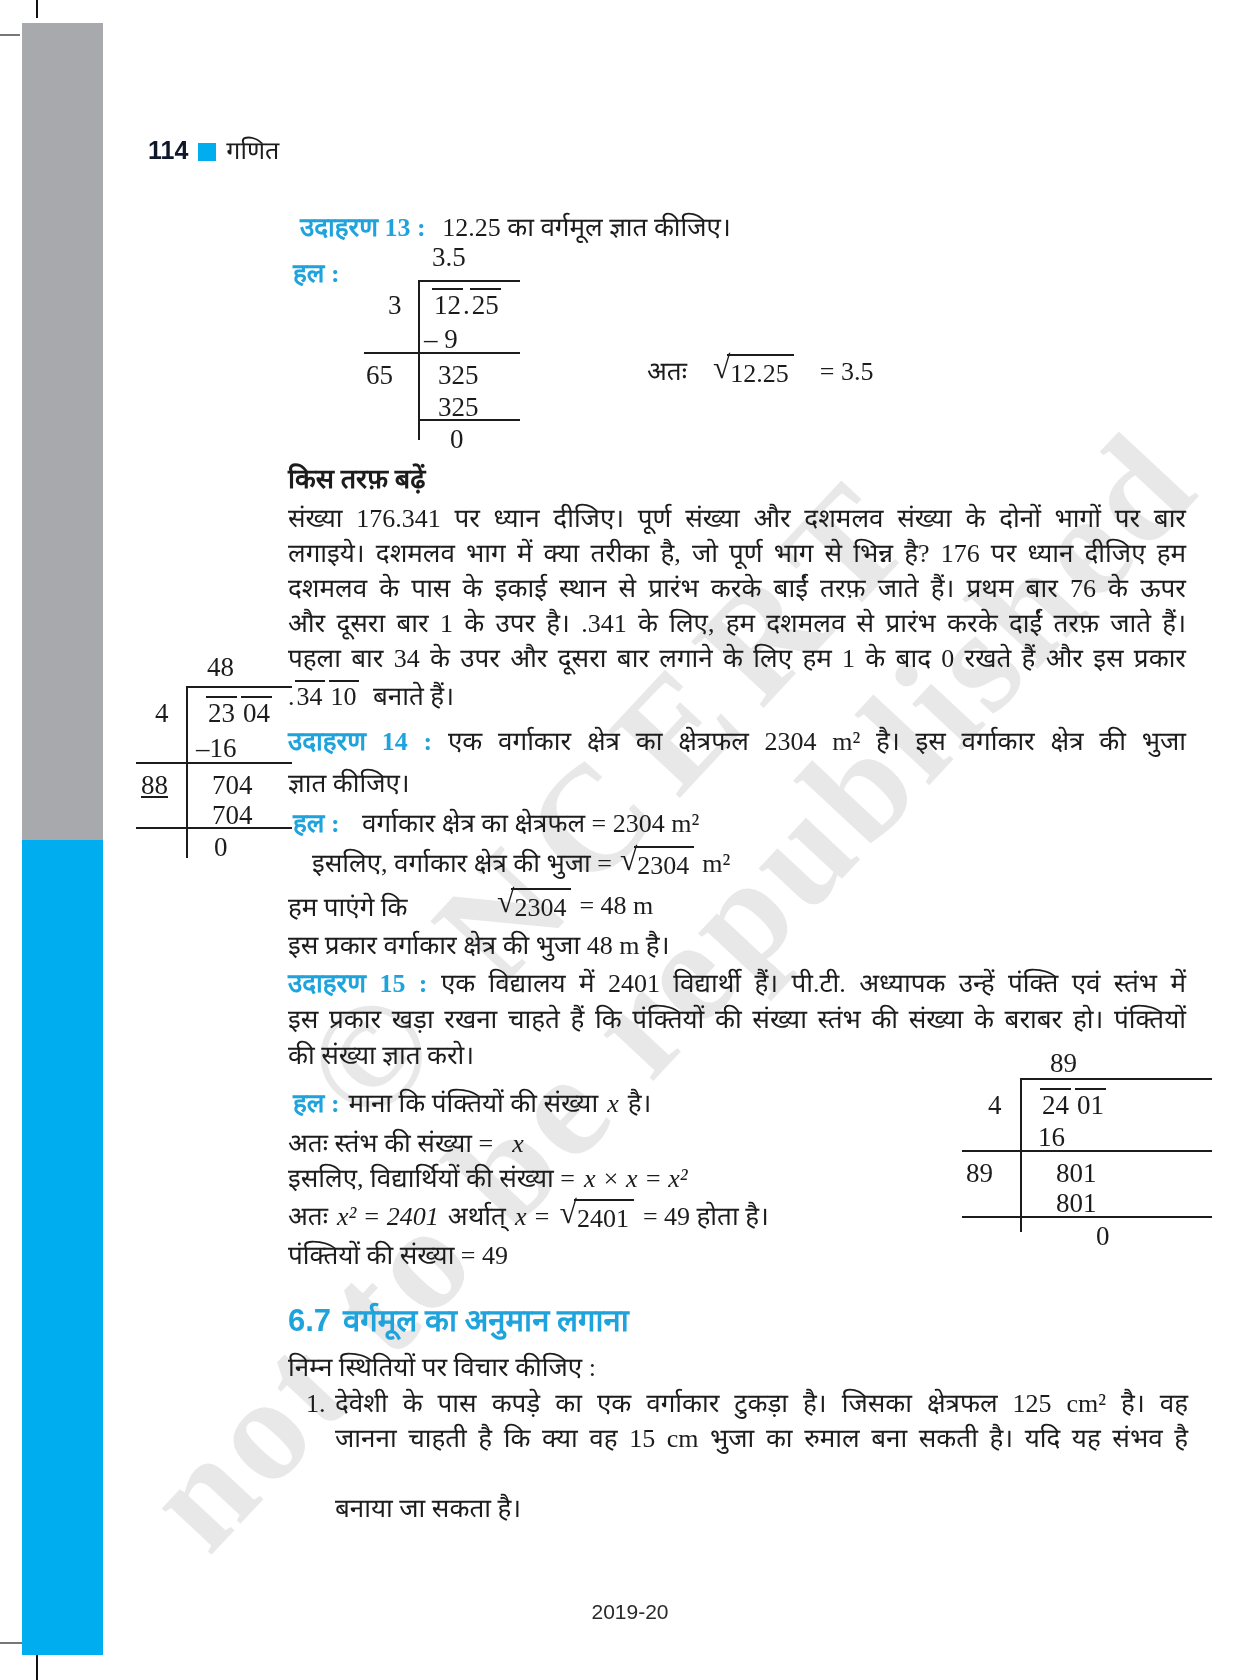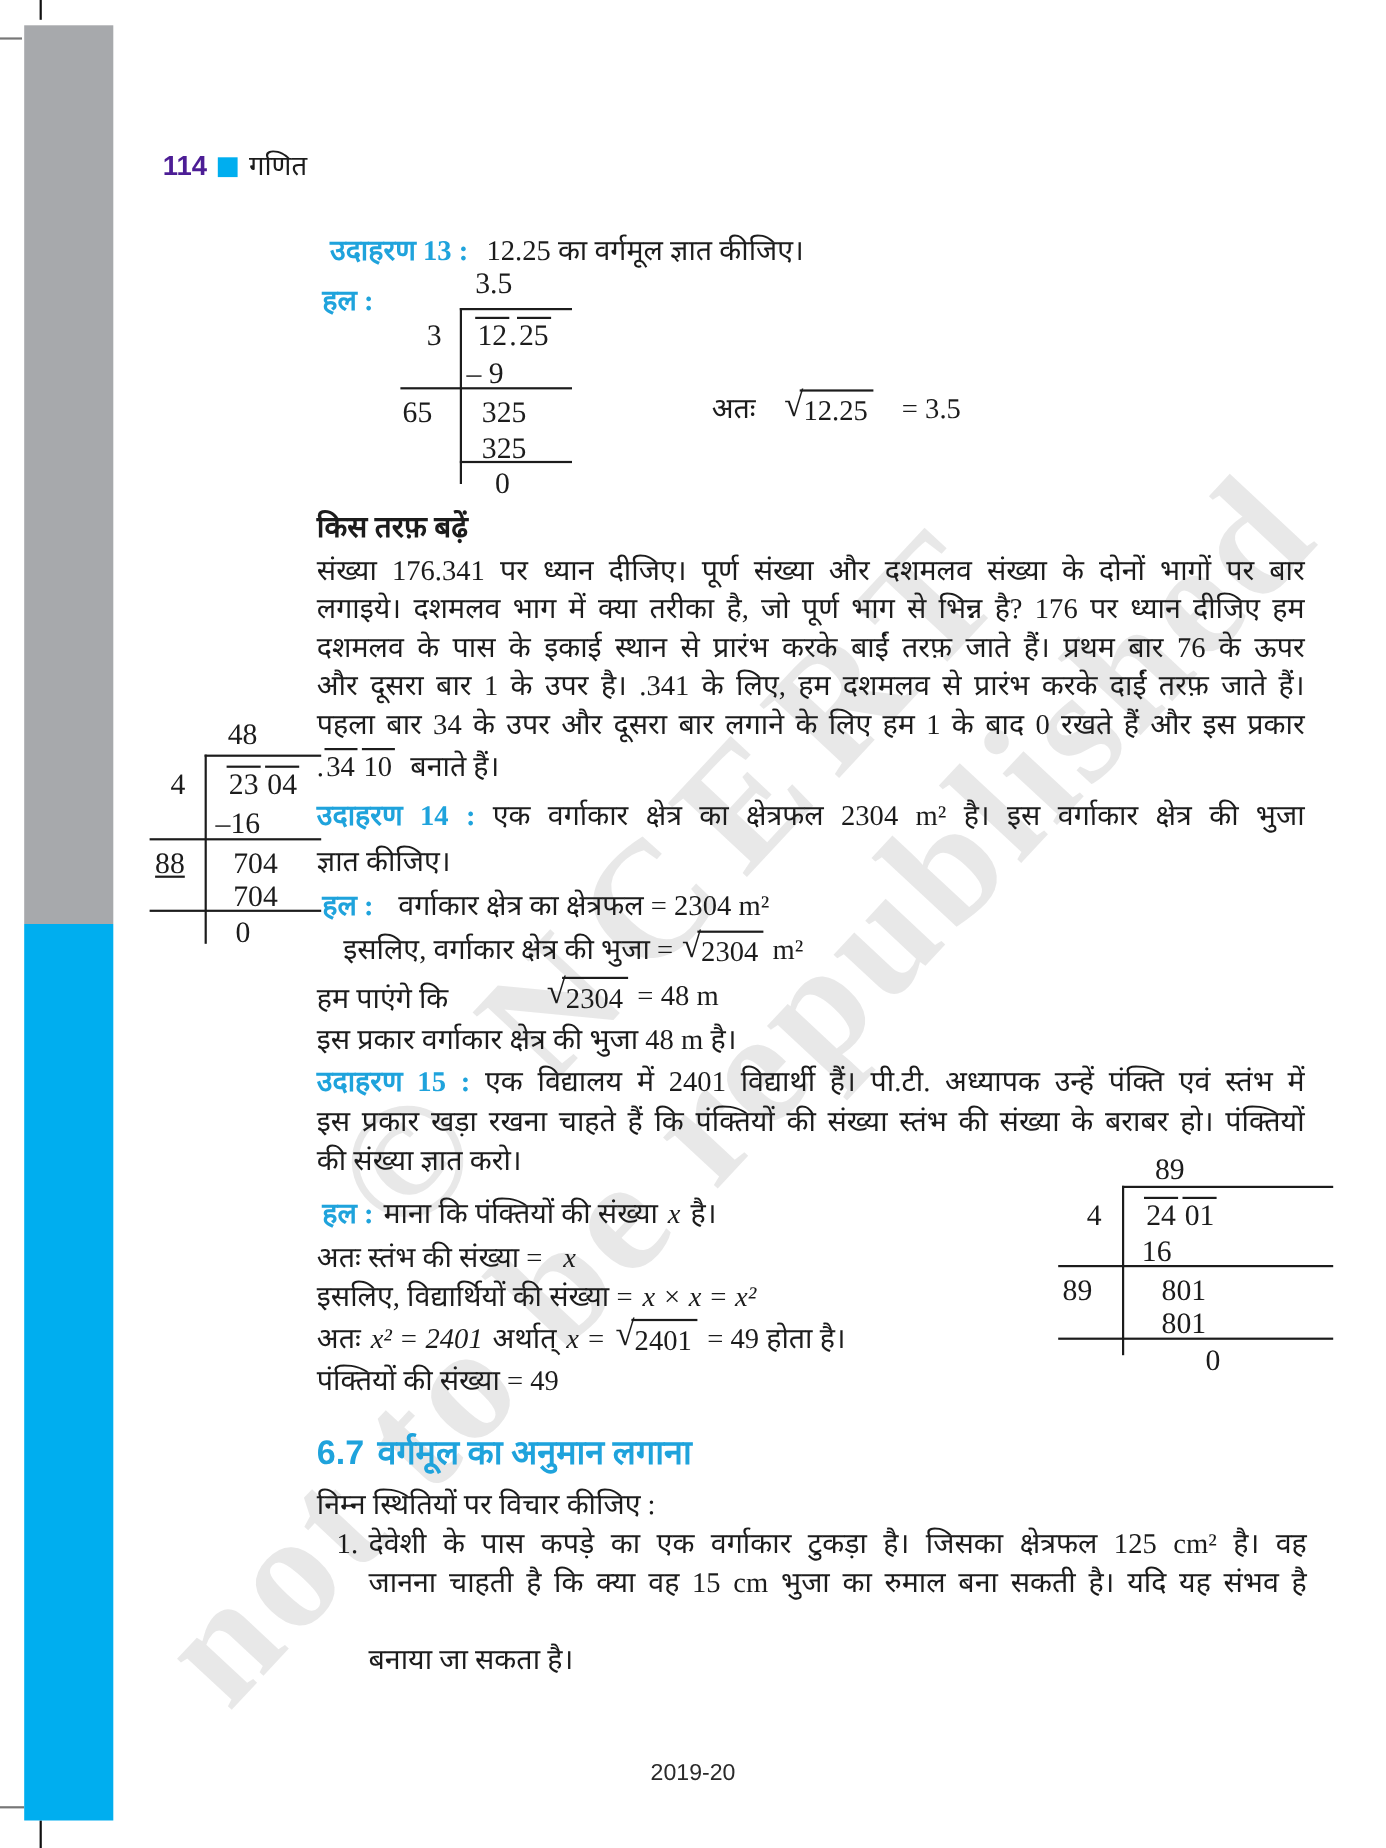--- a/index.html
+++ b/index.html
@@ -27,21 +27,21 @@
   .ovgap{margin-left:4px;}
   .sqrt{display:inline-flex;align-items:stretch;white-space:nowrap;}
   .rsign{font-size:1.22em;line-height:1;align-self:flex-start;margin-right:-3px;transform:translateY(-2px);}
   .rbar{border-top:2px solid var(--ink);padding:0 5px 0 3px;}
   .row{display:flex;align-items:baseline;gap:9px;}
   .mi{font-style:italic;}
   .wm{
     position:absolute;transform:rotate(-47deg);white-space:nowrap;font-weight:bold;
     color:rgba(110,110,110,0.16);font-family:"Liberation Serif",serif;pointer-events:none;
   }
-  .gray-head{color:#4c1d95;}
+  .gray-head{color:#0f172a;}
 </style>
 </head>
 <body>
 
 <div id="page">
 
   <div class="abs" style="left:36px;top:0;width:2px;height:18px;background:#111;"></div>
   <div class="abs" style="left:0;top:34px;width:20px;height:2px;background:#777;"></div>
   <div class="abs" style="left:0;top:1642px;width:22px;height:2px;background:#777;"></div>
   <div class="abs" style="left:36px;top:1655px;width:2px;height:25px;background:#111;"></div>

